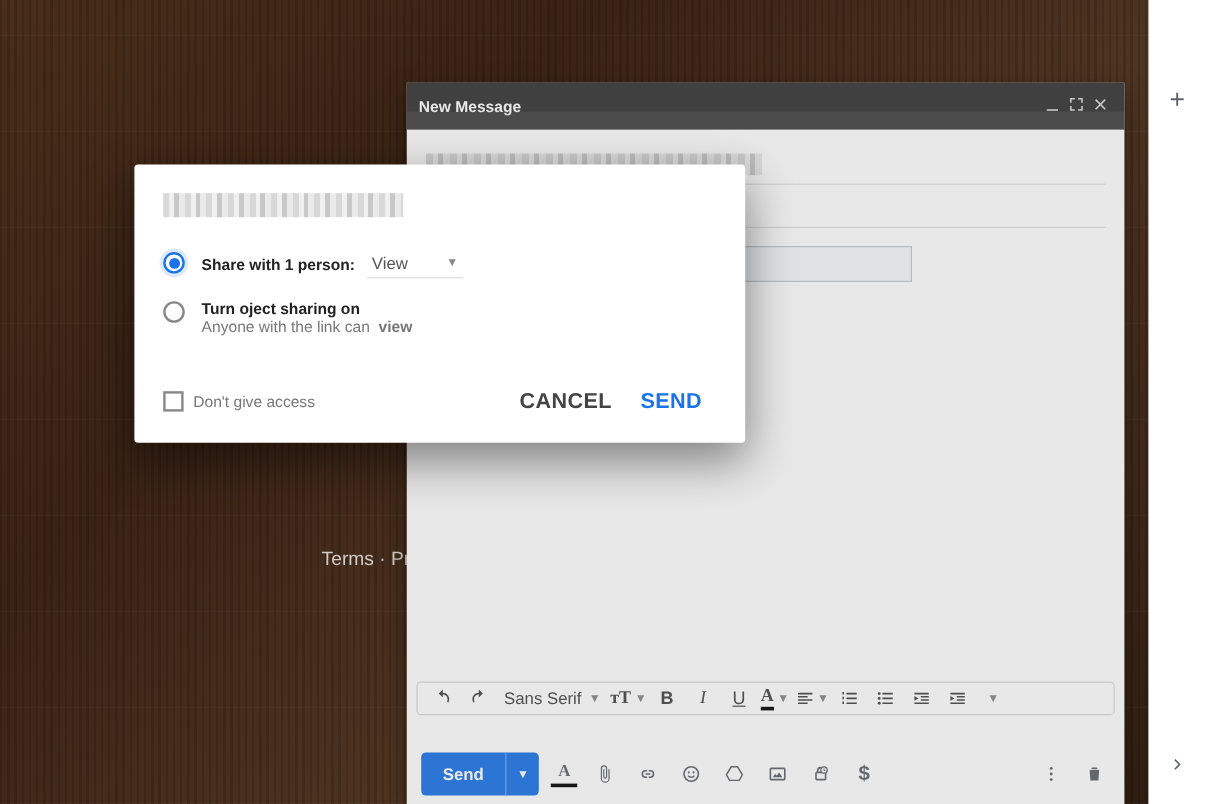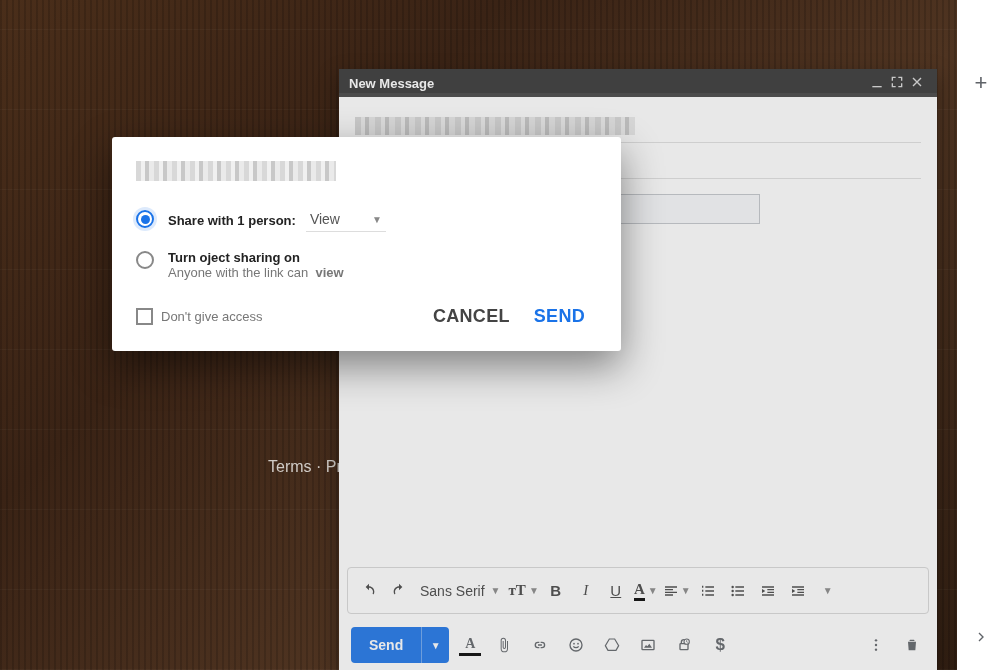--- a/index.html
+++ b/index.html
@@ -20,38 +20,38 @@
 .sidebar-right .chev-ico { color: #5f6368; font-size: 18px; cursor: pointer; }
 .compose-window {
   position: absolute; right: 68px; top: 69px; width: 598px; height: 601px;
   background: #fff; box-shadow: 0 8px 20px rgba(0,0,0,0.35); display: flex; flex-direction: column;
 }
 .compose-window.dimmed::after {
   content:""; position:absolute; top:24px; left:0; right:0; bottom:0;
   background: rgba(128,128,128,0.18);
 }
 .compose-header {
-  height: 28px; background: #404040; color: #e8e8e8; display: flex; align-items: center;
+  height: 39px; background: #404040; color: #e8e8e8; display: flex; align-items: center;
   padding: 0 10px; font-size: 13px; font-weight: 600;
 }
 .compose-header .title { flex: 1; }
 .compose-header .hdr-ico { width: 20px; text-align: center; cursor: pointer; color: #c9c9c9; }
 .compose-body { flex: 1; padding: 12px 16px 0 16px; position: relative; }
 .recipients-row { height: 34px; border-bottom: 1px solid #e0e0e0; display:flex; align-items:center; }
 .recipients-blur { width: 280px; height: 18px; background: repeating-linear-gradient(90deg,#d8d8d8 0 6px,#f0f0f0 6px 10px,#c8c8c8 10px 14px,#eaeaea 14px 20px); filter: blur(0.3px); }
 .subject-row { height: 36px; border-bottom: 1px solid #e0e0e0; }
 .attachment-chip {
   margin-top: 15px; height: 30px; width: 405px; border: 1px solid #c3c6cb; background: #f7f8fa;
   display: inline-flex; align-items: center; padding: 0 10px; gap: 8px; font-size: 13px;
 }
 .attachment-chip .doc-ico { width: 14px; height: 16px; background: #4285f4; border-radius: 2px; position: relative; }
 .attachment-chip .doc-ico::after{content:"";position:absolute;top:3px;left:3px;right:3px;height:2px;background:#fff;box-shadow:0 3px 0 #fff,0 6px 0 #fff;}
 .attachment-chip a { color: #1a73e8; text-decoration: none; white-space: nowrap; overflow: hidden; text-overflow: ellipsis; max-width: 360px; display:inline-block; }
 .format-bar {
-  height: 47px; margin: 0 8px 6px 8px; border: 1px solid #d8d8d8; background: #fff; border-radius: 4px;
+  height: 28px; margin: 0 8px 24px 8px; border: 1px solid #d8d8d8; background: #fff; border-radius: 4px;
   display: flex; align-items: center; padding: 0 8px; gap: 4px; color: #444;
 }
 .tool-btn { min-width: 26px; height: 26px; display: flex; align-items: center; justify-content: center; cursor: pointer; font-size: 15px; border-radius: 3px; }
 .font-select { display:flex; align-items:center; gap:6px; font-size:14px; padding:0 4px; cursor:pointer;}
 .caret { font-size: 10px; color: #888; }
 .send-row {
   height: 50px; padding: 0 12px; display: flex; align-items: center; gap: 10px;
 }
 .send-btn {
   height: 36px; background: #1a73e8; color: #fff; border-radius: 4px; display: flex; align-items: center;
@@ -80,21 +80,21 @@
   width: 18px; height: 18px; border-radius: 50%; border: 2px solid #888;
   display:flex; align-items:center; justify-content:center; cursor:pointer; flex-shrink:0; margin-top:1px;
 }
 .radio-outer.selected { border-color: #1a73e8; box-shadow: 0 0 0 3px rgba(26,115,232,0.15); }
 .radio-outer.selected::after { content:""; width:9px; height:9px; border-radius:50%; background:#1a73e8; }
 .radio-text { font-size: 13px; color: #222; }
 .radio-text .label-main { font-weight: 700; }
 .radio-text .label-sub { color: #777; margin-top: 0; }
 .radio-inline { display:flex; align-items:center; gap:10px; }
 .perm-select { display:flex; align-items:center; gap:10px; font-size:14px; color:#555; border-bottom:1px solid #ddd; padding:2px 4px 4px 4px; cursor:pointer; min-width:80px; justify-content:space-between;}
-.dialog-footer { display:flex; align-items:center; margin-top: 18px; }
+.dialog-footer { display:flex; align-items:center; margin-top: 36px; }
 .chk-row { display:flex; align-items:center; gap:8px; color:#777; font-size:13px; }
 .chk-box { width:17px; height:17px; border:2px solid #888; cursor:pointer; }
 .dlg-btn { text-transform: uppercase; font-weight:600; font-size:18px; cursor:pointer; padding:8px 12px; letter-spacing:0.3px;}
 .dlg-btn.cancel { color:#444; }
 .dlg-btn.send { color:#1a73e8; }
 
 svg.ico { width: 16px; height: 16px; fill: currentColor; }
 </style>
 </head>
 <body>

